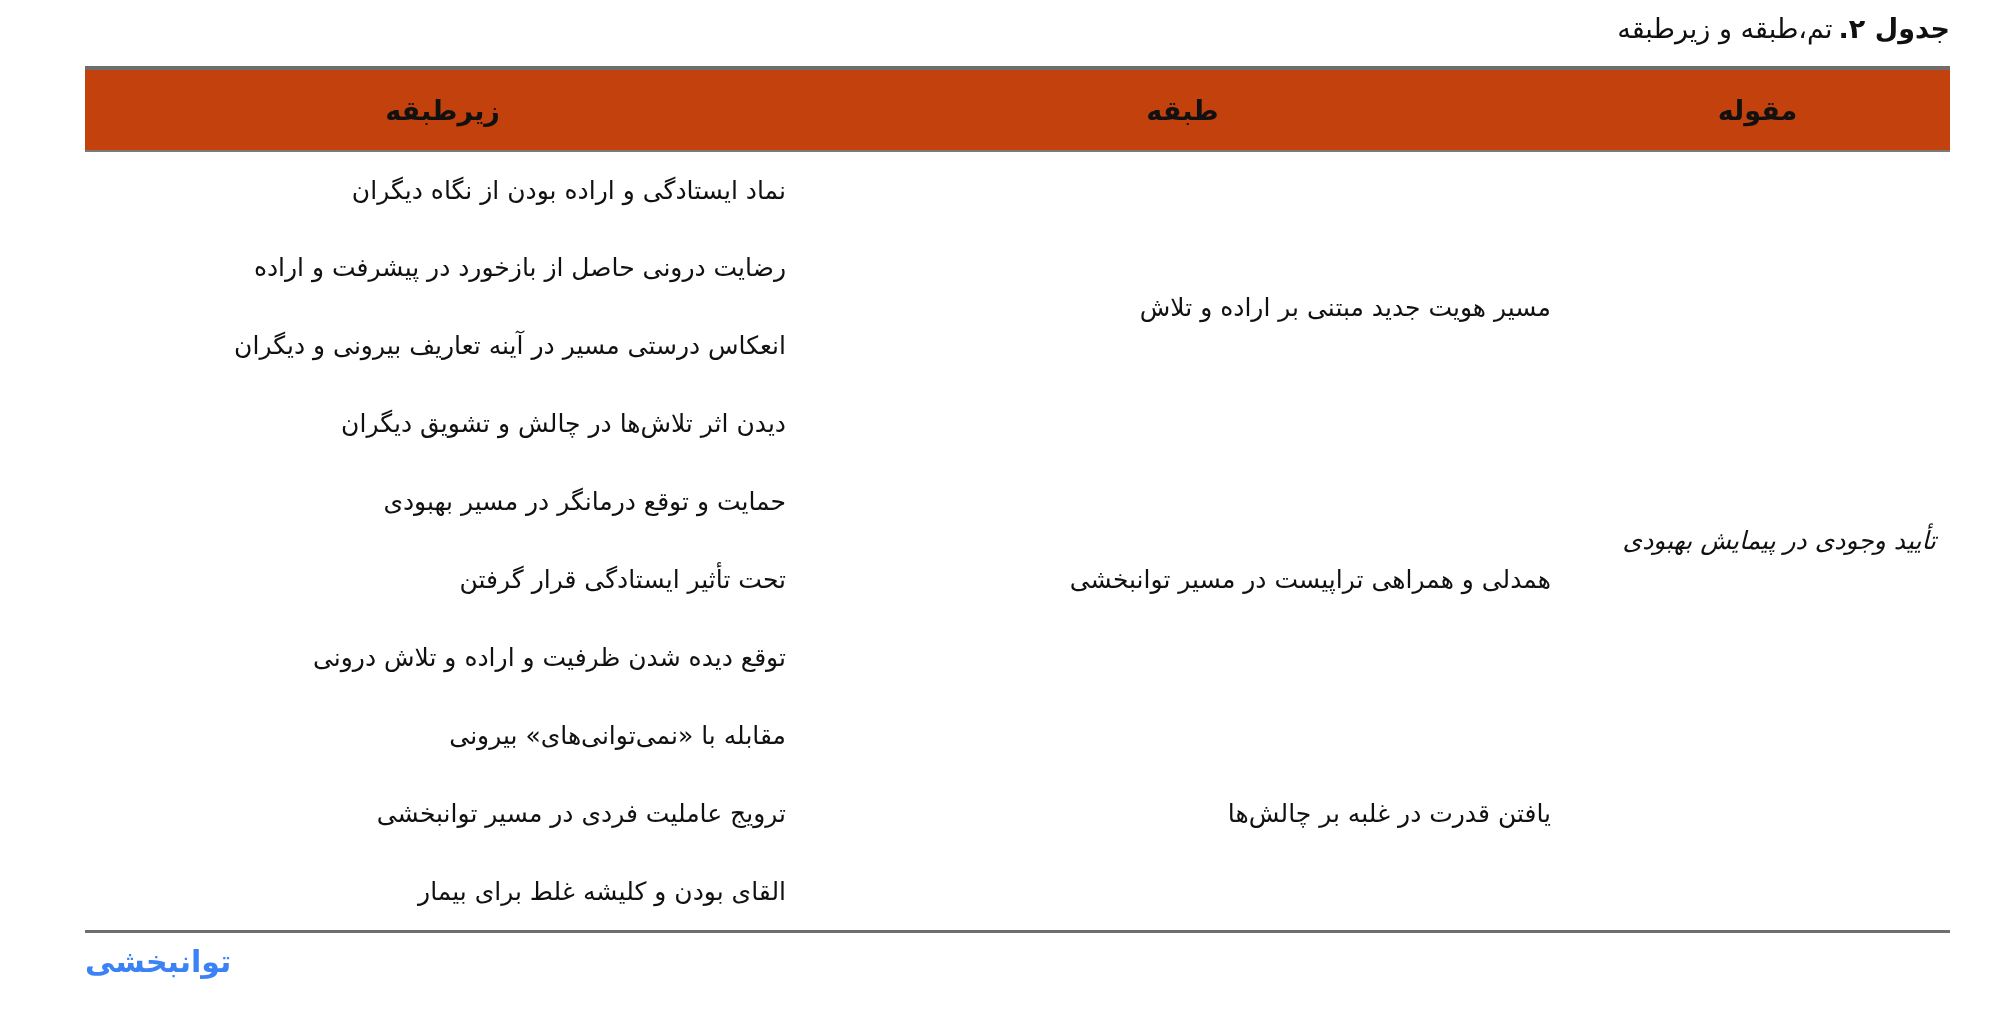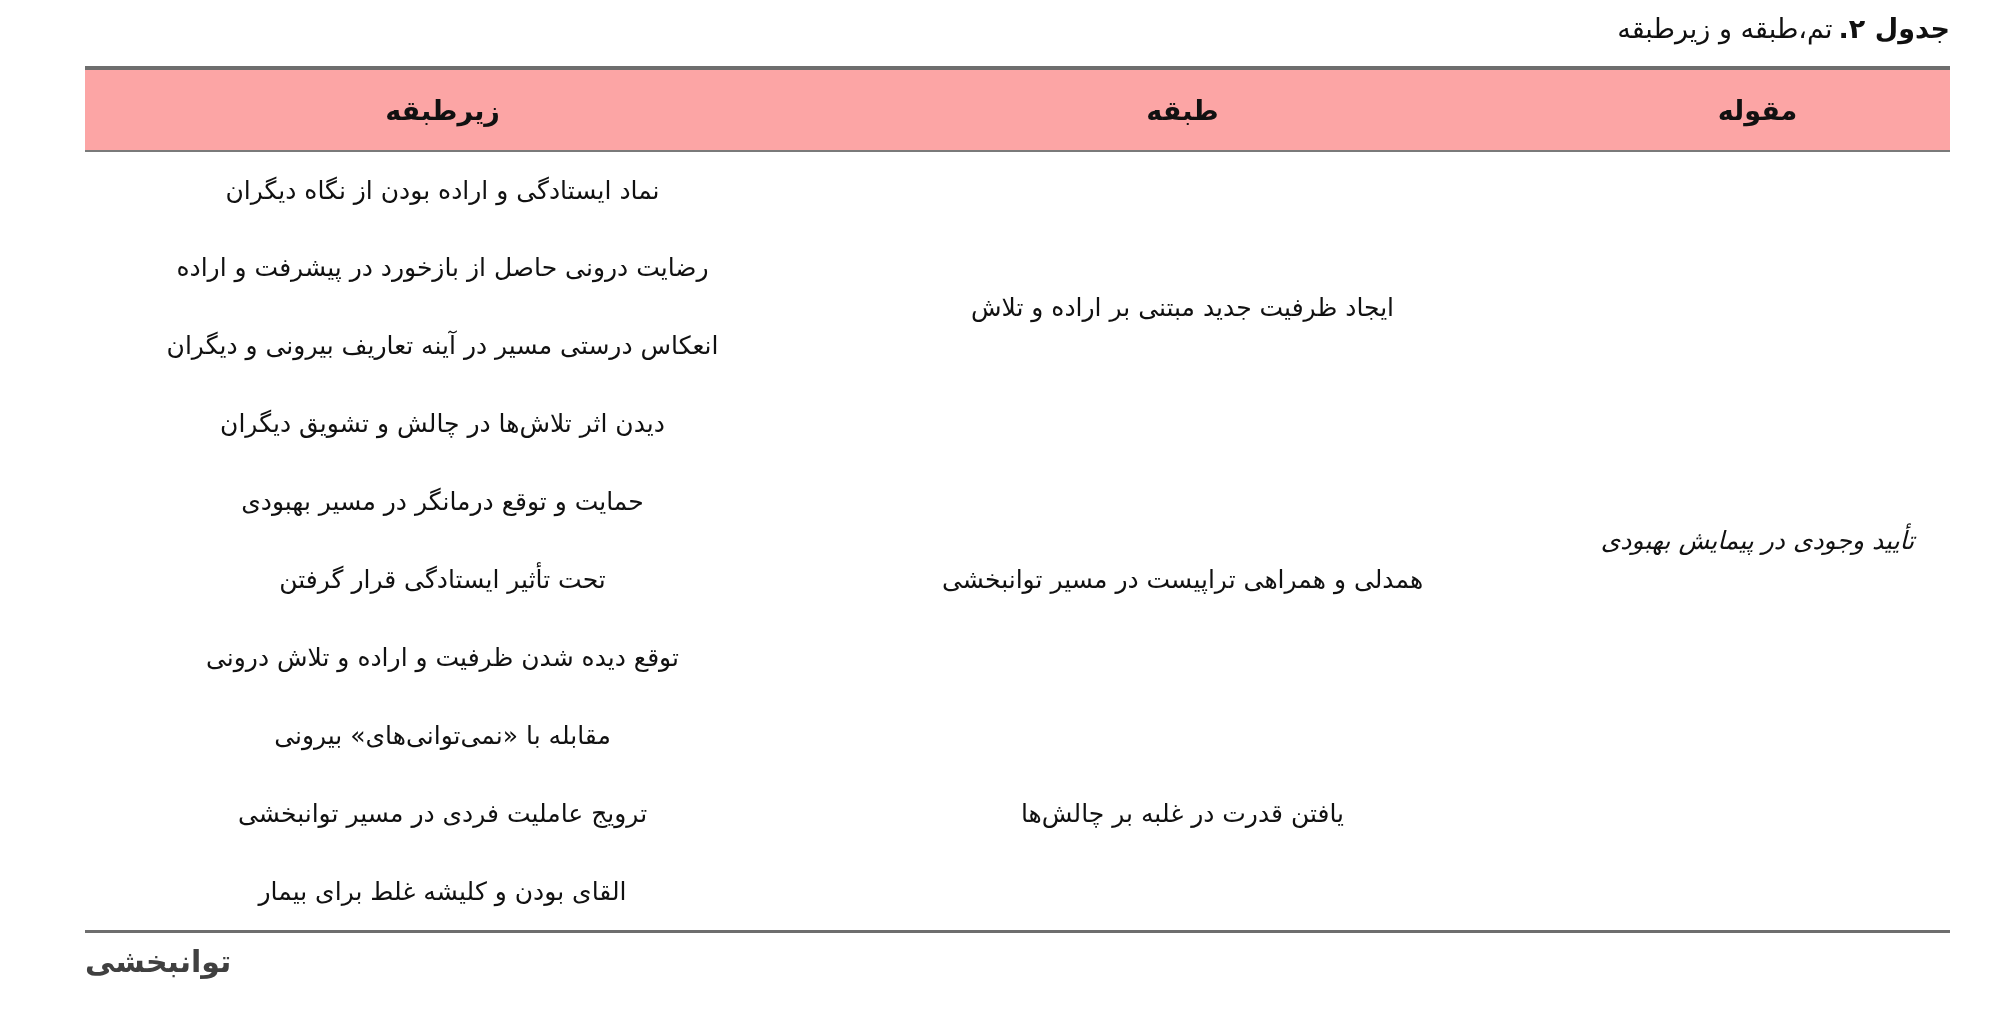--- a/index.html
+++ b/index.html
@@ -19,41 +19,41 @@
 
   table.themes-table {
     position: absolute; top: 66px; right: 50px;
     width: 1865px;
     direction: rtl;
     border-collapse: collapse;
     border-top: 4px solid #6e6e6e;
     border-bottom: 3px solid #6e6e6e;
   }
   table.themes-table thead th {
-    background: #fca5a5;
+    background: #c2410c;
     border-bottom: 2px solid #7a7a7a;
     height: 80px;
     font-size: 27px; font-weight: bold;
     text-align: center; vertical-align: middle;
     padding: 0 8px;
   }
   table.themes-table tbody td {
     font-size: 25px; font-weight: normal;
-    text-align: center; vertical-align: middle;
+    text-align: right; vertical-align: middle;
     padding: 9px 14px;
     line-height: 1.5;
   }
   tr.subrow { height: 78px; }
   td.category-cell { font-size: 24px; font-style: italic; }
 
   .logo {
     position: absolute; top: 944px; left: 85px;
     direction: rtl;
     font-size: 30px; font-weight: bold;
-    color: #404040;
+    color: #3b82f6;
     letter-spacing: 0px;
   }
 </style>
 </head>
 <body>
 
 <div class="page">
 
   <div class="caption">
     <span class="caption-bold">جدول ۲.</span><span>تم،طبقه و زیرطبقه</span>
@@ -68,21 +68,21 @@
     <thead>
       <tr>
         <th>مقوله</th>
         <th>طبقه</th>
         <th>زیرطبقه</th>
       </tr>
     </thead>
     <tbody>
       <tr class="subrow">
         <td class="category-cell" rowspan="10">تأیید وجودی در پیمایش بهبودی</td>
-        <td class="class-cell" rowspan="4">ایجاد ظرفیت جدید مبتنی بر اراده و تلاش</td>
+        <td class="class-cell" rowspan="4">مسیر هویت جدید مبتنی بر اراده و تلاش</td>
         <td class="subcategory-cell">نماد ایستادگی و اراده بودن از نگاه دیگران</td>
       </tr>
       <tr class="subrow">
         <td class="subcategory-cell">رضایت درونی حاصل از بازخورد در پیشرفت و اراده</td>
       </tr>
       <tr class="subrow">
         <td class="subcategory-cell">انعکاس درستی مسیر در آینه تعاریف بیرونی و دیگران</td>
       </tr>
       <tr class="subrow">
         <td class="subcategory-cell">دیدن اثر تلاش‌ها در چالش و تشویق دیگران</td>

